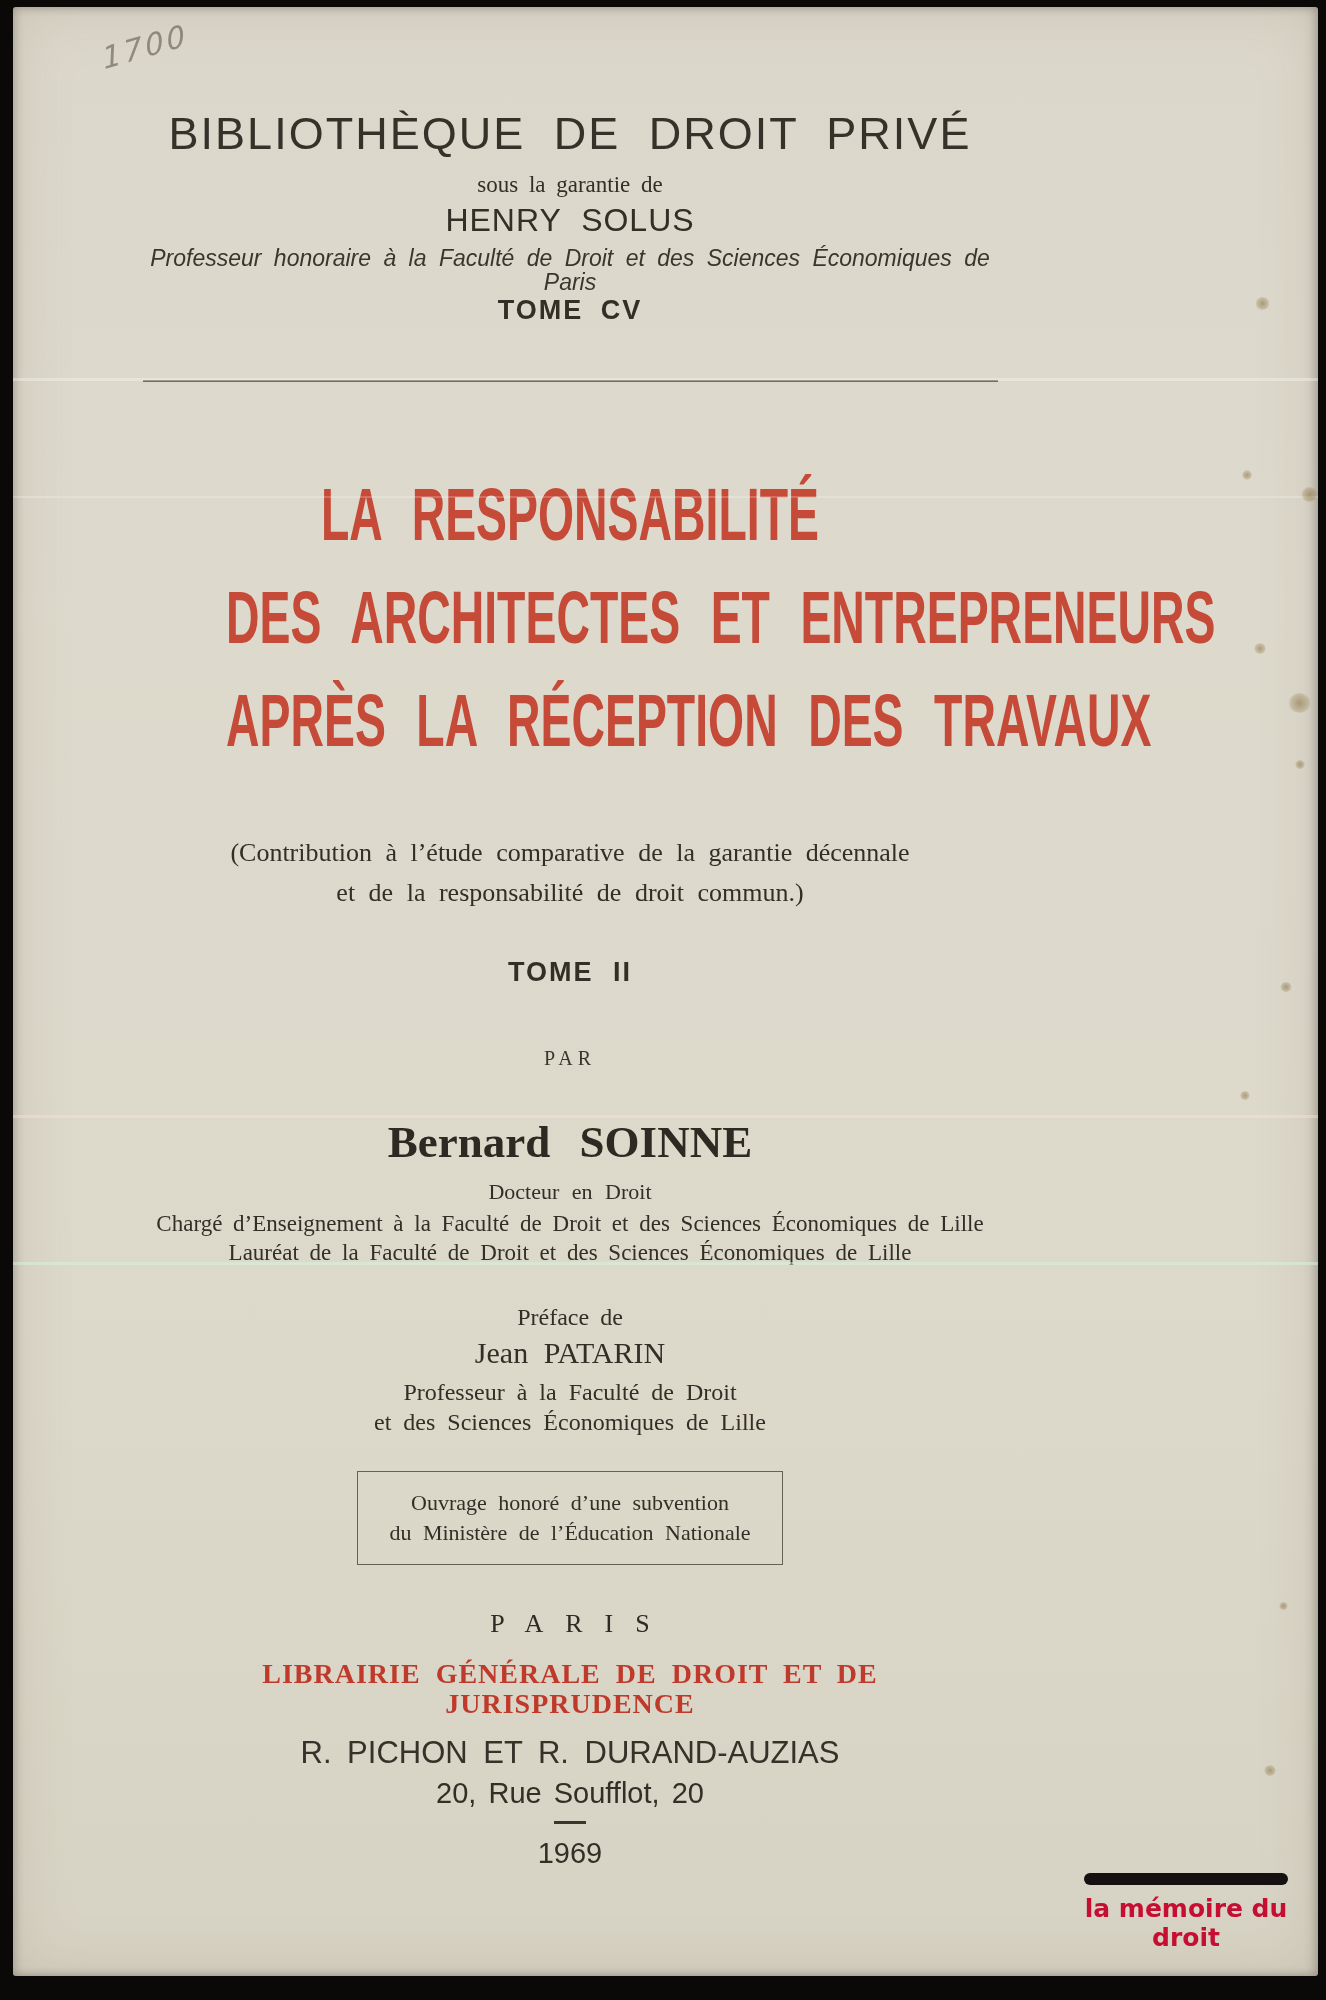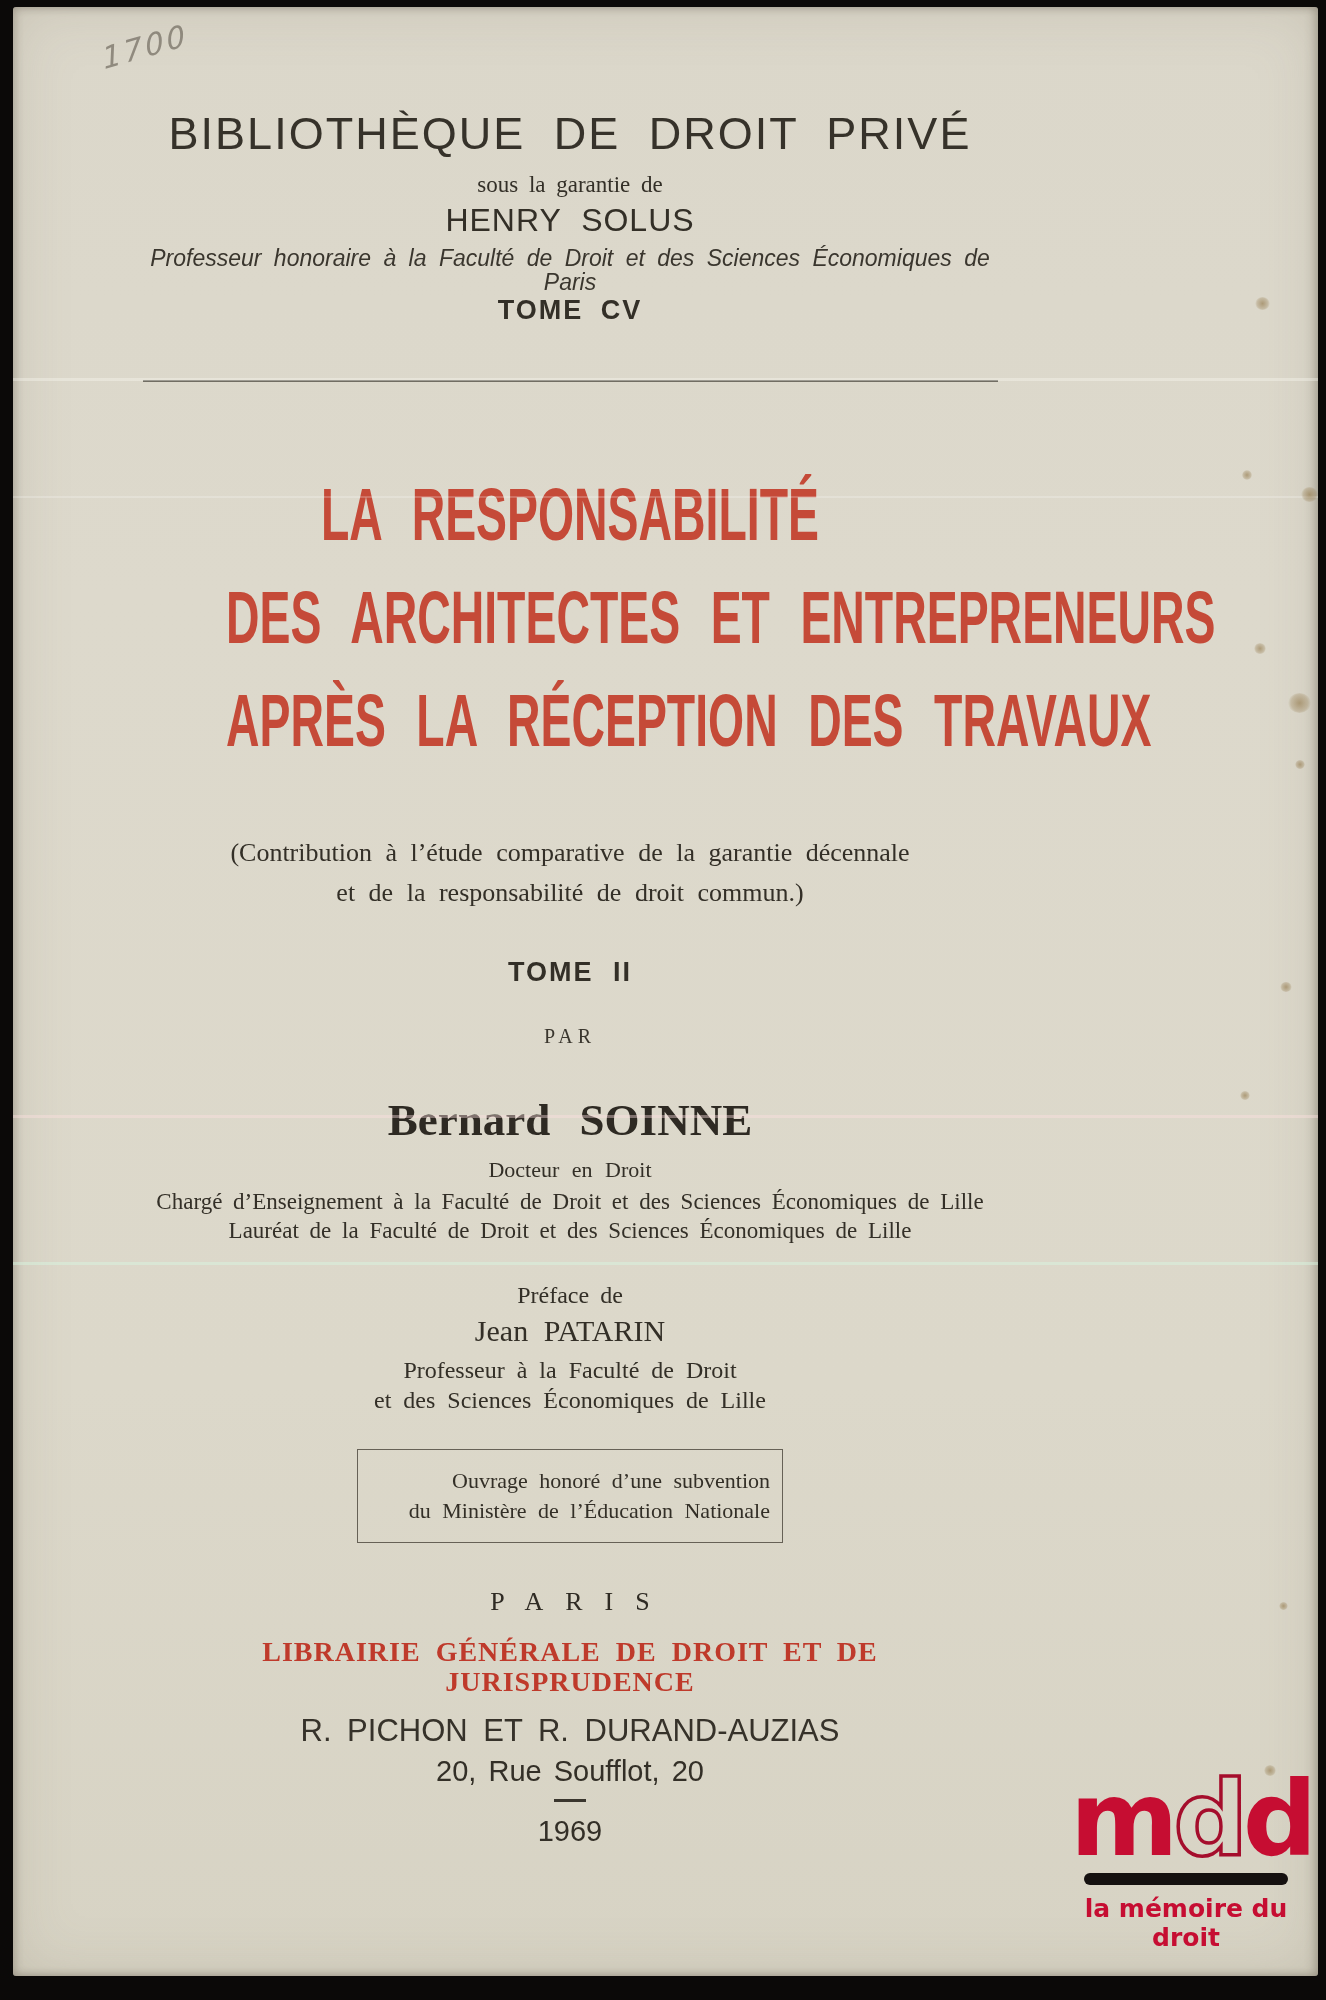--- a/index.html
+++ b/index.html
@@ -25,33 +25,33 @@
   .rule{margin:56px auto 0;width:855px;border:0;border-top:2px solid rgba(78,74,64,.75);}
 
   .main-title{margin-top:80px;}
   .title-line{display:block;font-size:58px;line-height:103px;font-weight:bold;color:#c54a38;
               letter-spacing:0;word-spacing:22px;transform:scale(.8,1.28);transform-origin:50% 50%;white-space:nowrap;}
 
   .serif{font-family:"Liberation Serif","DejaVu Serif",serif;}
   .subtitle{margin-top:62px;font-size:26px;line-height:40px;word-spacing:7px;color:#332f27;}
 
   .volume{margin-top:44px;font-size:27px;line-height:30px;font-weight:bold;letter-spacing:2px;word-spacing:10px;}
-  .par{margin-top:38px;font-size:20px;line-height:22px;letter-spacing:5px;color:#3a362e;}
+  .par{margin-top:60px;font-size:20px;line-height:22px;letter-spacing:5px;color:#3a362e;}
 
   .author-name{margin-top:46px;font-size:45px;line-height:54px;font-weight:bold;color:#2e2a23;word-spacing:18px;}
   .author-degree{margin-top:10px;font-size:22px;line-height:26px;word-spacing:7px;}
   .author-role{font-size:23px;line-height:29px;word-spacing:5px;}
   .author-roles{margin-top:4px;}
 
   .preface-label{margin-top:36px;font-size:24px;line-height:28px;word-spacing:5px;}
   .preface-name{margin-top:4px;font-size:30px;line-height:36px;word-spacing:8px;}
   .preface-roles{margin-top:6px;font-size:24px;line-height:30px;word-spacing:6px;}
 
   .grant-box{margin:34px auto 0;width:400px;border:1px solid rgba(72,68,58,.8);
-             padding:16px 12px;font-size:22px;line-height:30px;word-spacing:6px;color:#332f27;text-align:right;}
+             padding:16px 12px;font-size:22px;line-height:30px;word-spacing:6px;color:#332f27;}
 
   .city{margin-top:46px;font-size:26px;line-height:26px;letter-spacing:22px;text-indent:22px;color:#2f2b24;}
   .publisher{margin-top:22px;font-size:28px;line-height:30px;font-weight:bold;letter-spacing:1px;word-spacing:7px;color:#bf3a2b;}
   .printers{margin-top:17px;font-size:31px;line-height:34px;word-spacing:7px;color:#36322a;}
   .address{margin-top:8px;font-size:29px;line-height:31px;word-spacing:4px;}
   .dash{margin:12px auto 0;width:32px;height:3px;background:#3a362e;}
   .year{margin-top:13px;font-size:29px;line-height:32px;}
 
   .logo{position:absolute;right:16px;bottom:24px;width:232px;text-align:center;}
   .logo-word{font-family:"DejaVu Sans",sans-serif;font-weight:bold;font-size:104px;line-height:92px;
@@ -156,19 +156,18 @@
     <div class="fox f3"></div>
     <div class="fox f4"></div>
     <div class="fox f5"></div>
     <div class="fox f6"></div>
     <div class="fox f7"></div>
     <div class="fox f8"></div>
     <div class="fox f9"></div>
     <div class="fox f10"></div>
 
     <div class="logo">
-      <div class="logo-word"><span>m</span><span class="outline">d</span><span>d</span></div>
       <div class="logo-bar"></div>
       <div class="logo-tagline">la mémoire du droit</div>
     </div>
 
   </div>
 </div>
 
 </body></html>

